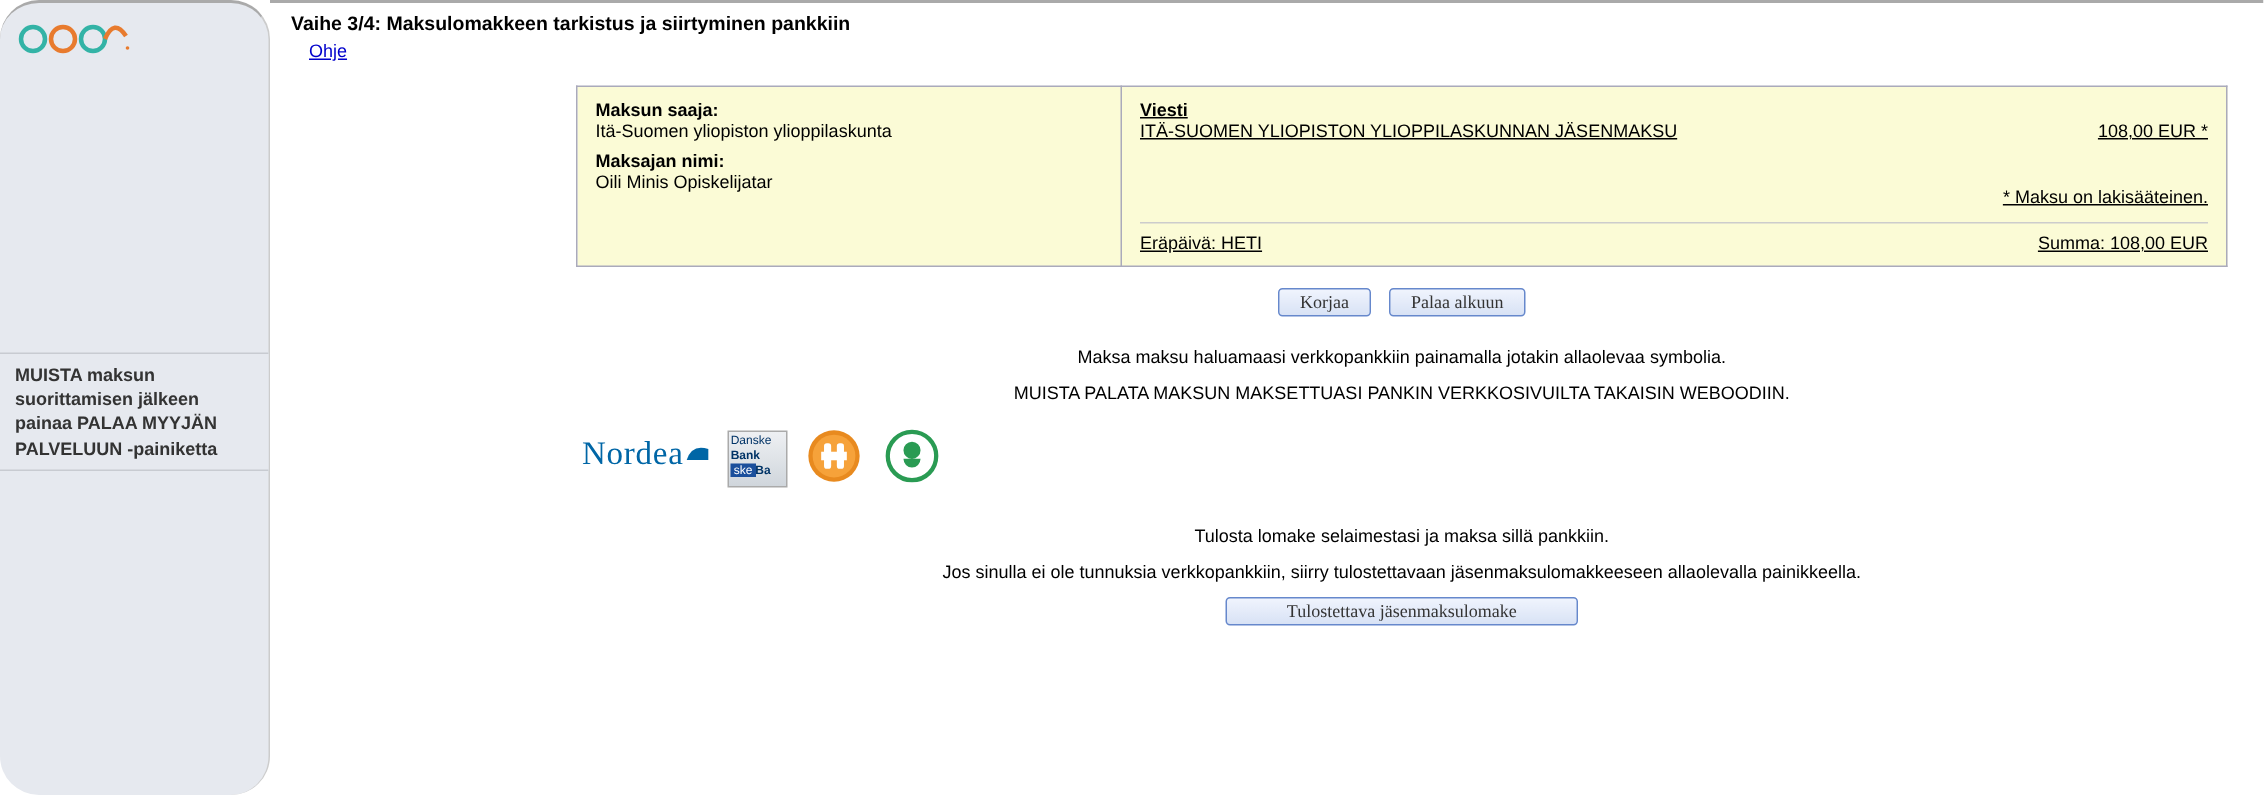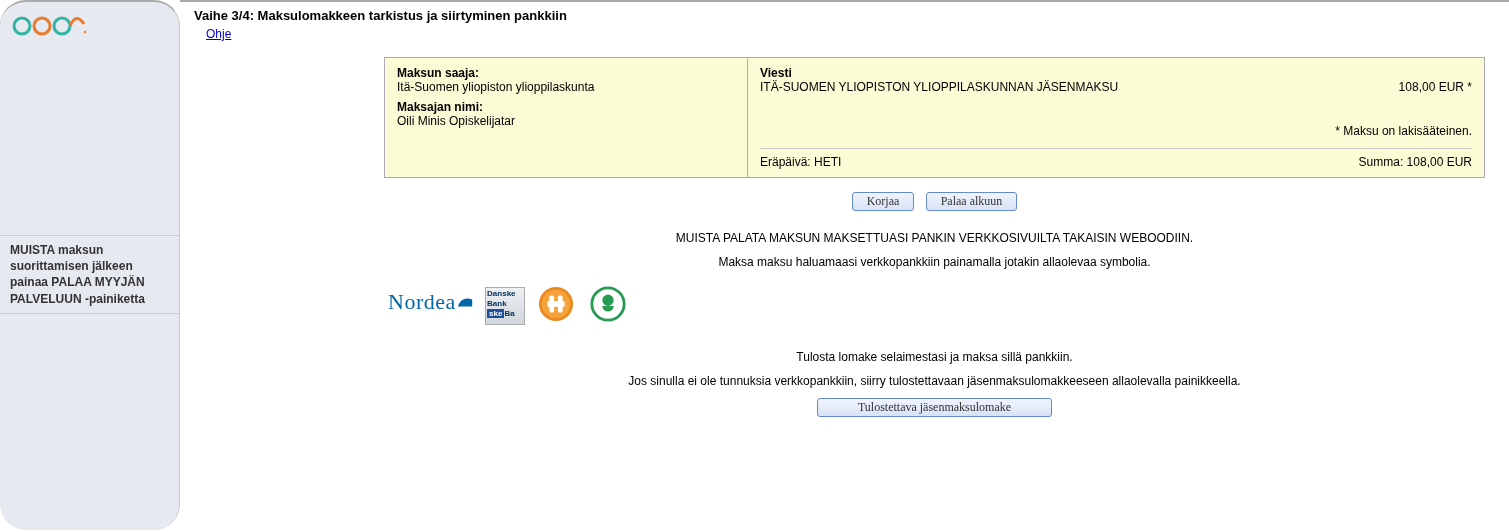--- a/index.html
+++ b/index.html
@@ -74,20 +74,21 @@
     border: 1px solid #aab;
     background: #fbfbd6;
     vertical-align: top;
     padding: 8px 12px;
   }
   .cell-left {
     width: 33%;
   }
   .cell-right {
     width: 67%;
+    text-decoration: underline;
   }
   .label-strong {
     font-weight: bold;
   }
   .msg-row {
     display: flex;
     justify-content: space-between;
     margin-bottom: 6px;
   }
   .note-center {
@@ -127,21 +128,20 @@
   }
   .bank-logos {
     text-align: left;
     margin: 16px 0 24px 0;
   }
   .bank-logo {
     display: inline-block;
     vertical-align: middle;
     margin: 0 4px;
     cursor: pointer;
-    font-weight: bold;
   }
   .nordea {
     font-family: Georgia, serif;
     font-size: 22px;
     font-weight: 500;
     color: #0066a6;
     letter-spacing: 0.5px;
     position: relative;
     top: -4px;
   }
@@ -217,22 +217,22 @@
           </td>
         </tr>
       </tbody>
         </table>
 
       <div class="btn-row">
         <button class="btn">Korjaa</button>
         <button class="btn">Palaa alkuun</button>
       </div>
 
+      <div class="info-text">Maksa maksu haluamaasi verkkopankkiin painamalla jotakin allaolevaa symbolia.</div>
       <div class="info-text">MUISTA PALATA MAKSUN MAKSETTUASI PANKIN VERKKOSIVUILTA TAKAISIN WEBOODIIN.</div>
-      <div class="info-text">Maksa maksu haluamaasi verkkopankkiin painamalla jotakin allaolevaa symbolia.</div>
 
       <div class="bank-logos">
         <span class="bank-logo nordea">
           <span>Nordea</span><svg class="nordea-icon" viewBox="0 0 20 20">
               <path d="M2 14 Q 6 2 18 6 L18 14 Z" fill="#0066a6"></path>
             </svg>
         </span>
         <span class="bank-logo">
           <div class="danske-box">Danske<br><b>Bank</b><br><span style="background:#1b4f9c;color:#fff;padding:0 2px;">ske</span><b>Ba</b></div>
         </span>

